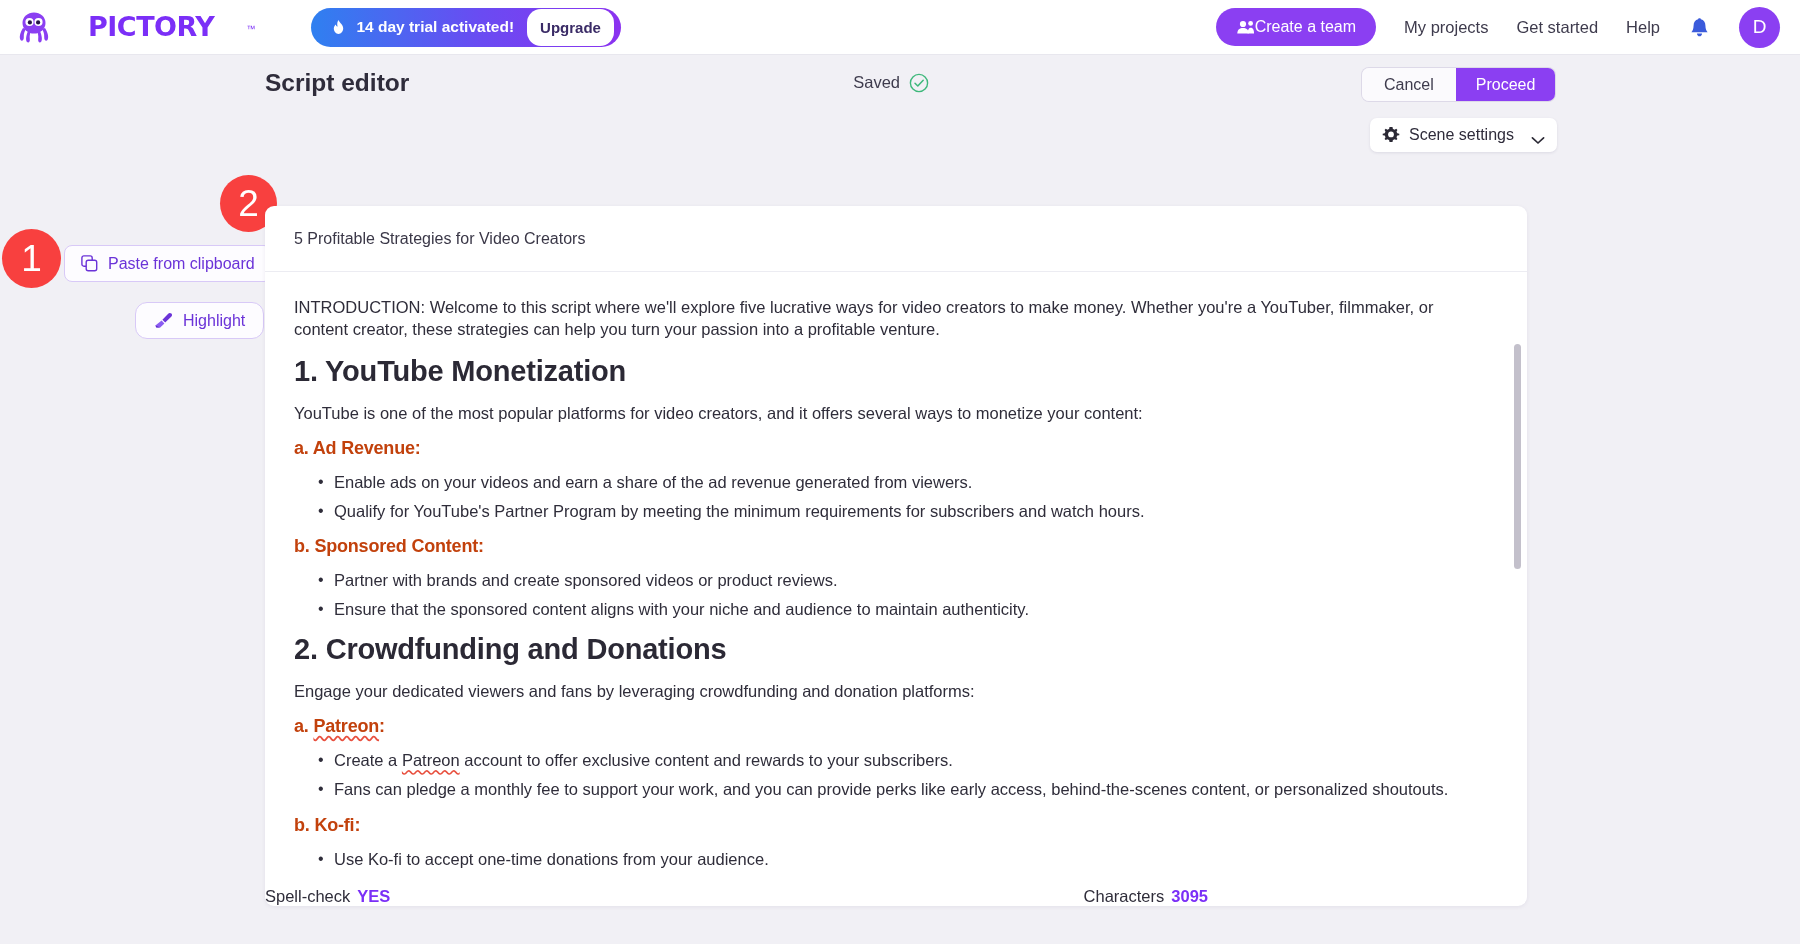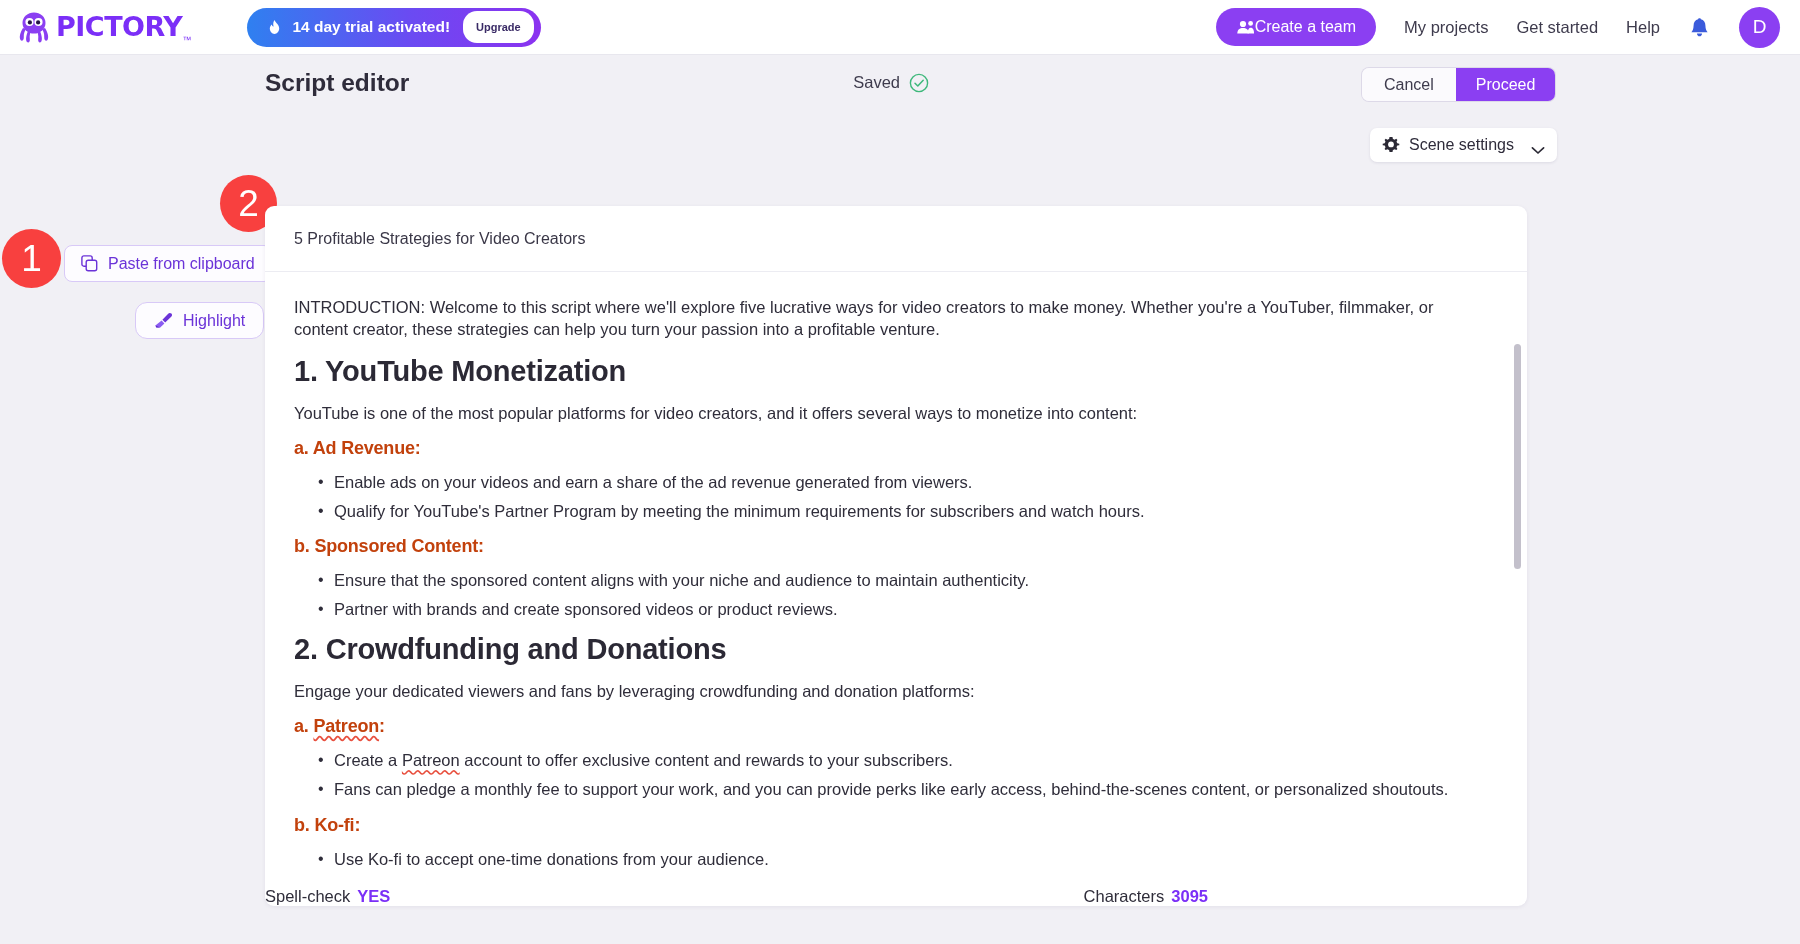--- a/index.html
+++ b/index.html
@@ -12,22 +12,22 @@
 
   
   .topbar {
     position: absolute; top: 0; left: 0;
     width: 1800px; height: 55px;
     background: #ffffff;
     display: flex; align-items: center;
     border-bottom: 1px solid #e8e7ee;
   }
   .logo-wrap {
-    display: flex; align-items: flex-end;
-    margin-left: 14px; height: 40px;
+    display: flex; align-items: center;
+    margin-left: 14px; height: 40px; gap: 32px;
   }
   .logo-mark { width: 40px; height: 40px; flex: none; }
   .logo-text {
     font-size: 27px; font-weight: bold; letter-spacing: -0.5px;
     color: #7b2ff7; line-height: 40px; margin-left: 2px;
     font-family: "DejaVu Sans", sans-serif;
   }
   .logo-tm { font-size: 9px; color: #7b2ff7; line-height: 14px; margin-top: 3px; }
 
   .trial-banner {
@@ -37,21 +37,21 @@
     display: flex; align-items: center;
     padding: 0 7px 0 19px;
   }
   .flame-icon { width: 17px; height: 17px; flex: none; }
   .trial-text {
     color: #ffffff; font-size: 15.5px; font-weight: bold;
     margin: 0 13px 0 9px; white-space: nowrap;
   }
   .upgrade-btn {
     background: #ffffff; color: #3a2b66;
-    font-size: 11px; font-weight: bold;
+    font-size: 15px; font-weight: bold;
     border-radius: 14px; padding: 10px 13px;
     border: none; cursor: pointer;
     font-family: "Liberation Sans", sans-serif;
   }
 
   .nav-right {
     margin-left: auto; display: flex; align-items: center;
     padding-right: 20px;
   }
   .create-team-btn {
@@ -107,21 +107,21 @@
   }
   .proceed-btn {
     background: #8b3ff2; color: #ffffff;
     border: none; height: 33px; padding: 0 20px;
     font-size: 16px; cursor: pointer;
     font-family: "Liberation Sans", sans-serif;
   }
 
   
   .scene-settings {
-    position: absolute; top: 128px; left: 1370px;
+    position: absolute; top: 118px; left: 1370px;
     height: 34px; background: #ffffff;
     border-radius: 7px; display: flex; align-items: center;
     padding: 0 12px; gap: 9px; cursor: pointer;
     box-shadow: 0 1px 3px rgba(40,30,80,0.10);
   }
   .gear-icon { width: 18px; height: 18px; flex: none; }
   .scene-label { font-size: 16px; color: #2f2c3b; }
   .chev-icon { width: 14px; height: 9px; margin-left: 8px; flex: none; }
 
   
@@ -349,32 +349,32 @@
 
   <div class="doc-title-row">
     <span class="doc-title">5 Profitable Strategies for Video Creators</span>
   </div>
 
   <div class="doc-body">
 
     <p class="para-intro">INTRODUCTION: Welcome to this script where we'll explore five lucrative ways for video creators to make money. Whether you're a YouTuber, filmmaker, or content creator, these strategies can help you turn your passion into a profitable venture.</p>
 
     <div class="h-main">1. YouTube Monetization</div>
-    <p>YouTube is one of the most popular platforms for video creators, and it offers several ways to monetize into content:</p>
+    <p>YouTube is one of the most popular platforms for video creators, and it offers several ways to monetize your content:</p>
 
     <div class="h-sub">a. Ad Revenue:</div>
     <ul>
       <li>Enable ads on your videos and earn a share of the ad revenue generated from viewers.</li>
       <li>Qualify for YouTube's Partner Program by meeting the minimum requirements for subscribers and watch hours.</li>
     </ul>
 
     <div class="h-sub">b. Sponsored Content:</div>
     <ul>
+      <li>Partner with brands and create sponsored videos or product reviews.</li>
       <li>Ensure that the sponsored content aligns with your niche and audience to maintain authenticity.</li>
-      <li>Partner with brands and create sponsored videos or product reviews.</li>
     </ul>
 
     <div class="h-main">2. Crowdfunding and Donations</div>
     <p>Engage your dedicated viewers and fans by leveraging crowdfunding and donation platforms:</p>
 
     <div class="h-sub">
       <span>a. </span><span class="misspell">Patreon</span><span>:</span>
     </div>
     <ul>
       <li><span>Create a </span><span class="misspell">Patreon</span><span> account to offer exclusive content and rewards to your subscribers.</span></li>

